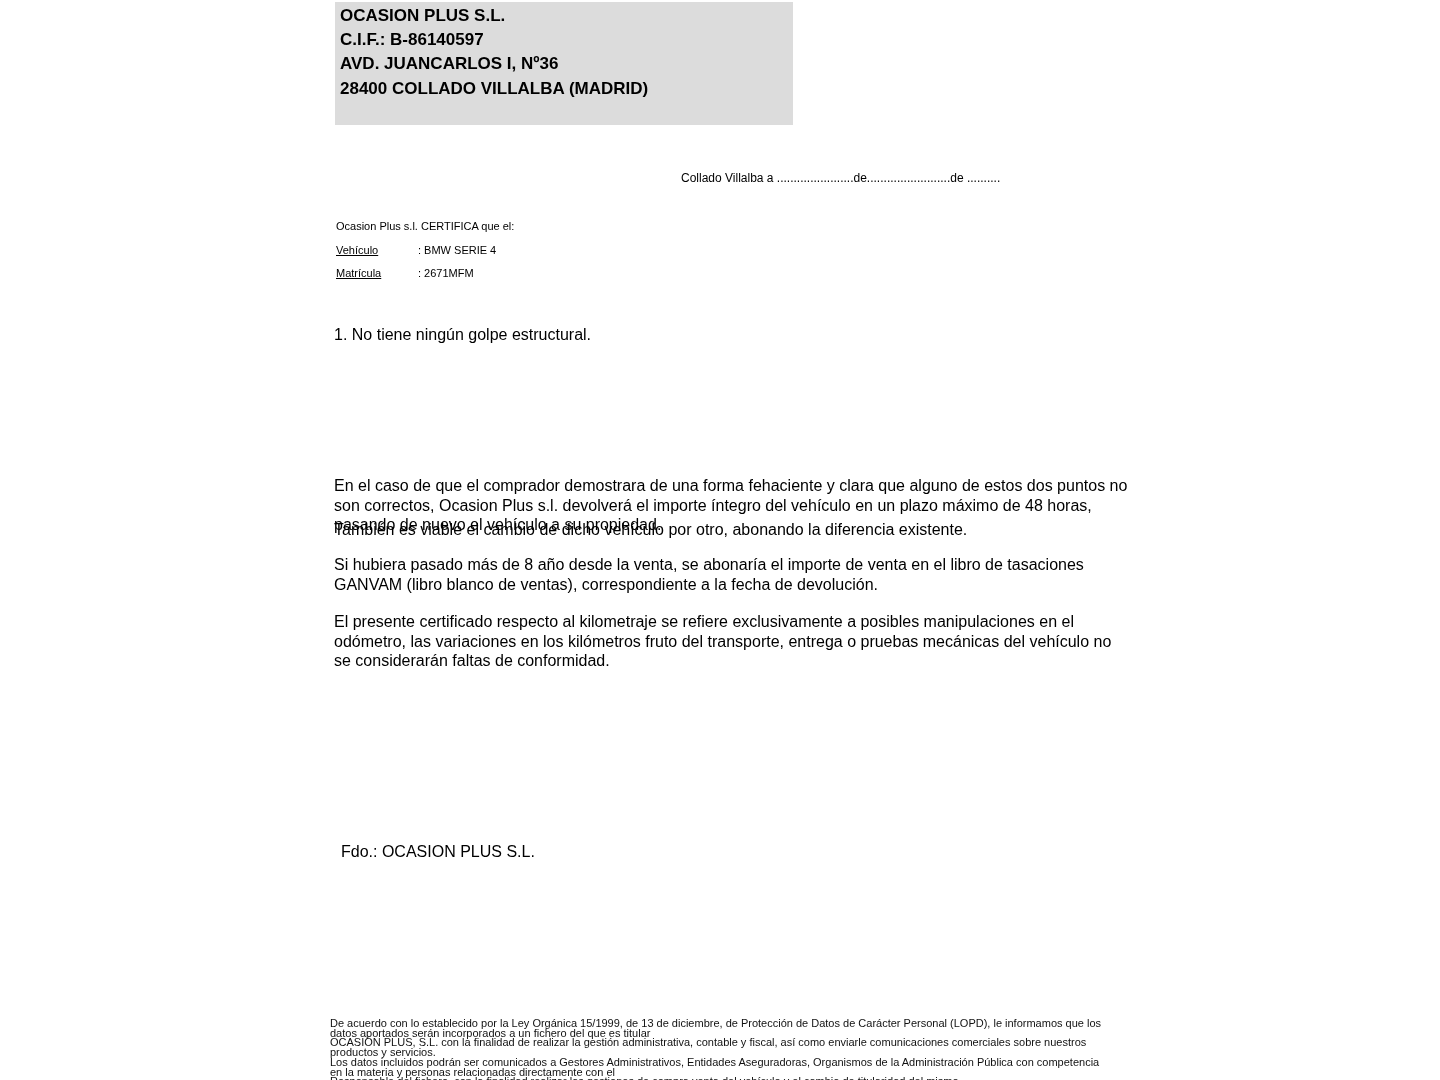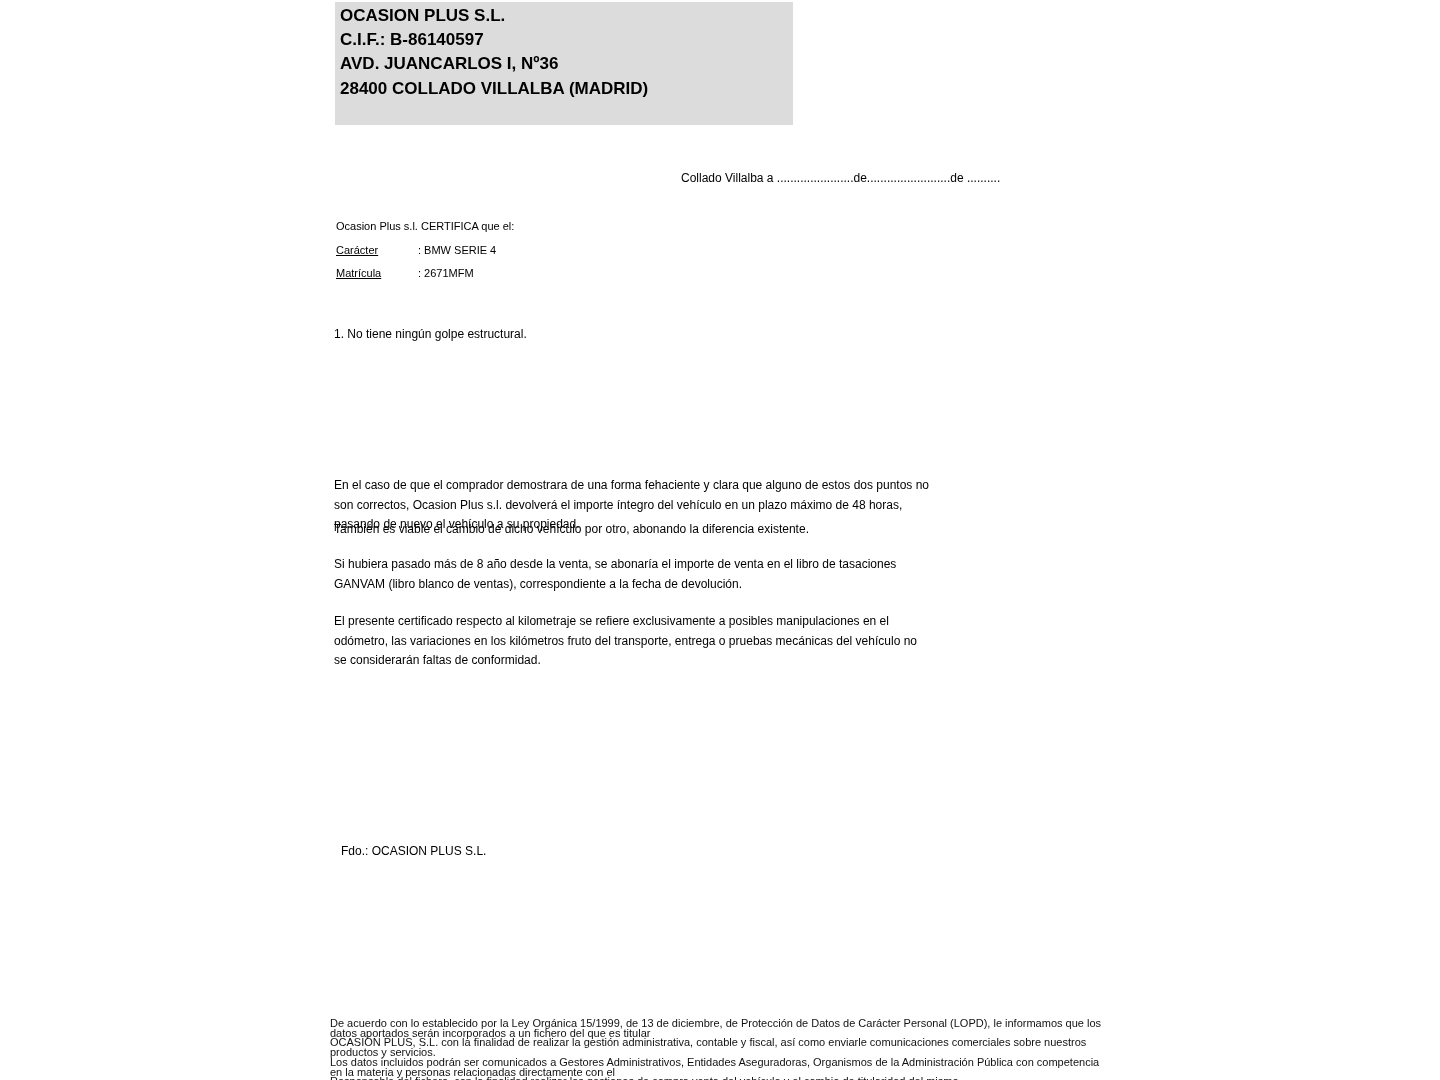--- a/index.html
+++ b/index.html
@@ -38,21 +38,21 @@
     left: 336px;
     top: 215px;
     font-size: 11px;
     line-height: 23.5px;
   }
   .label-cell { display: inline-block; width: 82px; }
   .u { text-decoration: underline; }
   .textblock {
     position: absolute;
     left: 334px;
-    font-size: 12px;
+    font-size: 16px;
     line-height: 19.5px;
     white-space: pre-line;
   }
   .p1 { top: 325px; }
   .p2 { top: 363px; }
   .para1 { top: 460px; margin-top: 16px; }
   .para2 { top: 520px; }
   .para3 { top: 555px; }
   .para4 { top: 612px; }
   .signature { top: 842px; white-space: nowrap; margin-left: 7px; }
@@ -77,21 +77,21 @@
     <div>C.I.F.: B-86140597</div>
     <div>AVD. JUANCARLOS I, Nº36</div>
     <div>28400 COLLADO VILLALBA (MADRID)</div>
   </div>
 
   <div class="date-line">Collado Villalba a .......................de.........................de ..........</div>
 
   <div class="certify">
     <div>Ocasion Plus s.l. CERTIFICA que el:</div>
     <div>
-      <span class="label-cell"><span class="u">Carácter</span></span><span>: BMW SERIE 4</span>
+      <span class="label-cell"><span class="u">Vehículo</span></span><span>: BMW SERIE 4</span>
     </div>
     <div>
       <span class="label-cell"><span class="u">Matrícula</span></span><span>: 2671MFM</span>
     </div>
   </div>
 
   <div class="textblock p1">1. No tiene ningún golpe estructural.</div>
 
   <div class="textblock para1">En el caso de que el comprador demostrara de una forma fehaciente y clara que alguno de estos dos puntos no
 son correctos, Ocasion Plus s.l. devolverá el importe íntegro del vehículo en un plazo máximo de 48 horas,

